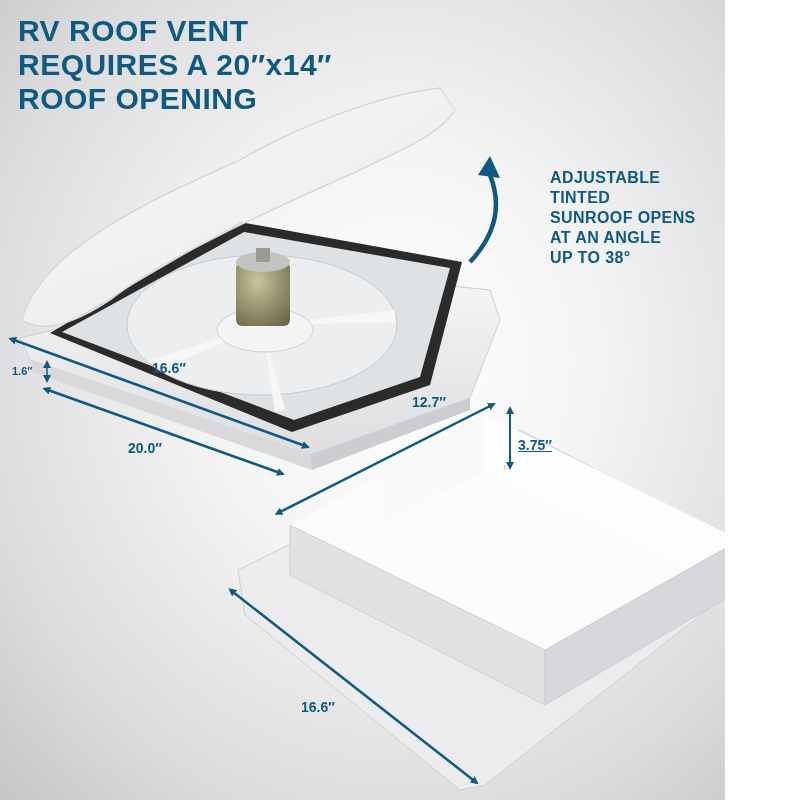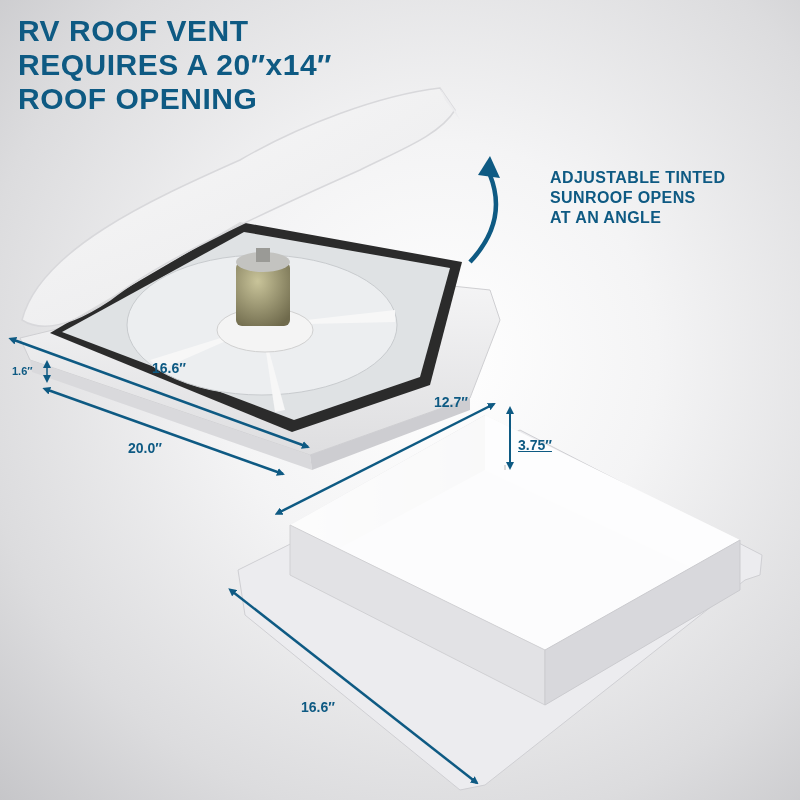--- a/index.html
+++ b/index.html
@@ -1,18 +1,18 @@
 <!DOCTYPE html>
 <html><head>
 <meta charset="utf-8">
 <style>
   html, body { margin: 0; padding: 0; }
   body { width: 800px; height: 800px; overflow: hidden; font-family: "Liberation Sans", "DejaVu Sans", sans-serif; }
   .canvas {
-    position: relative; width: 800px; height: 800px; overflow: hidden;
+    position: relative; width: 725px; height: 800px; overflow: hidden;
     background: radial-gradient(ellipse at 55% 45%, #ffffff 0%, #f4f4f5 35%, #dcdcde 75%, #c6c6c9 100%);
   }
   .title {
     position: absolute; left: 18px; top: 14px; margin: 0;
     color: #0e5a83; font-weight: 700; font-size: 30px; line-height: 34px; letter-spacing: 0.5px;
   }
   .title span { display: block; }
   .callout {
     position: absolute; left: 514px; top: 168px;
     color: #0e5a83; font-weight: 700; font-size: 16px; line-height: 20px; letter-spacing: 0.4px;
@@ -108,22 +108,23 @@
   <h1 class="title">
     <span>RV ROOF VENT</span>
     <span>REQUIRES A 20″x14″</span>
     <span>ROOF OPENING</span>
   </h1>
 
   <div class="callout">
     <span>ADJUSTABLE TINTED</span>
     <span>SUNROOF OPENS</span>
     <span>AT AN ANGLE</span>
+    <span>UP TO 38°</span>
   </div>
 
   <div class="dim small" style="left:12px; top:365px;">1.6″</div>
   <div class="dim" style="left:152px; top:360px;">16.6″</div>
   <div class="dim" style="left:128px; top:440px;">20.0″</div>
-  <div class="dim" style="left:434px; top:394px;">12.7″</div>
+  <div class="dim" style="left:412px; top:394px;">12.7″</div>
   <div class="dim" style="left:518px; top:437px;text-decoration:underline;">3.75″</div>
   <div class="dim" style="left:301px; top:699px;">16.6″</div>
 
 </div>
 
 </body></html>

